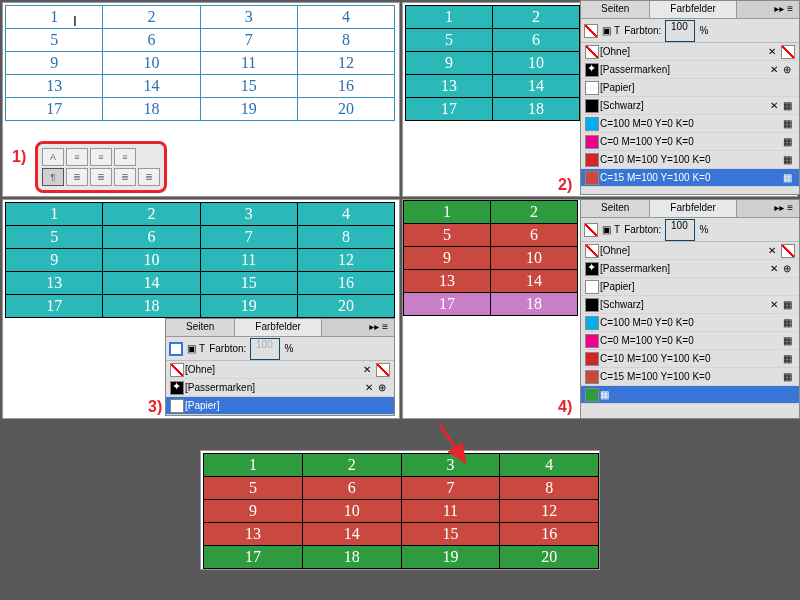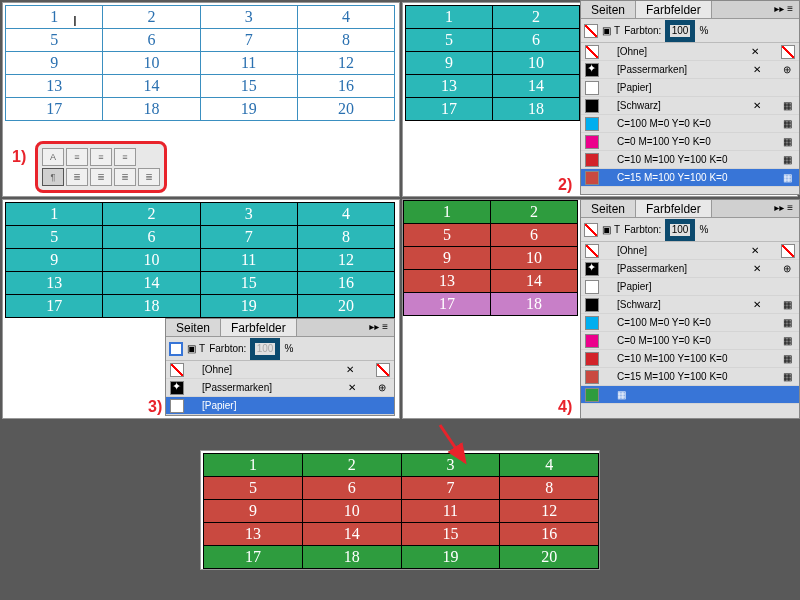--- a/index.html
+++ b/index.html
@@ -21,30 +21,30 @@
 .toolbar { position: absolute; left: 32px; top: 138px; border: 3px solid #e8232b; border-radius: 8px; padding: 4px; background: #e8e8e8; }
 .tb-row { display: flex; gap: 2px; }
 .tb-btn { width: 22px; height: 18px; background: #f0f0f0; border: 1px solid #999; display: flex; align-items: center; justify-content: center; font-size: 9px; color: #666; }
 .tb-btn.sel { background: #d0d0d0; border: 1px solid #555; }
 .label { position: absolute; color: #e8232b; font-weight: bold; font-size: 16px; }
 .panel { position: absolute; background: #e0e0e0; border: 1px solid #888; font-size: 10px; }
 .p2 { right: 0; top: 0; width: 220px; height: 195px; }
 .p3 { left: 165px; top: 318px; width: 230px; height: 98px; }
 .p4 { right: 0; top: 199px; width: 220px; height: 220px; }
 .ptabs { display: flex; background: #d0d0d0; height: 18px; border-bottom: 1px solid #999; }
-.ptab { padding: 2px 10px; border-right: 1px solid #999; background: #d8d8d8; font-size: 12px; }
+.ptab { padding: 2px 20px; border-right: 1px solid #999; background: #d8d8d8; font-size: 10px; }
 .ptab.act { background: #e8e8e8; }
 .pmenu { margin-left: auto; padding: 2px 6px; }
-.prow { display: flex; align-items: center; height: 18px; padding: 0 4px; gap: 18px; border-bottom: 1px solid #d4d4d4; }
+.prow { display: flex; align-items: center; height: 18px; padding: 0 4px; gap: 1px; border-bottom: 1px solid #d4d4d4; }
 .prow.sel { background: #3875d7; color: #fff; }
 .swatch { width: 14px; height: 14px; border: 1px solid #888; flex-shrink: 0; }
 .swname { flex: 1; overflow: hidden; white-space: nowrap; }
 .picon { width: 12px; height: 12px; flex-shrink: 0; display: inline-block; }
 .ptop { display: flex; align-items: center; gap: 4px; padding: 3px; height: 24px; border-bottom: 1px solid #bbb; }
-.farbton-in { width: 30px; height: 22px; border: 5px solid #0c4a6e; text-align: right; padding-right: 2px; font-size: 10px; }
+.farbton-in { width: 30px; height: 22px; border: 1px solid #0c4a6e; text-align: center; padding-right: 2px; font-size: 10px; }
 .none-sw { background: #fff; position: relative; }
 .none-sw::after { content: ""; position: absolute; left: 0; top: 0; right: 0; bottom: 0; background: linear-gradient(to top right, transparent 45%, red 45%, red 55%, transparent 55%); }
 .reg-sw { background: #000; position: relative; }
 .reg-sw::after { content: "✦"; color: #fff; position: absolute; left: 1px; top: -2px; font-size: 11px; }
 .arrow { position: absolute; left: 435px; top: 420px; width: 40px; height: 50px; pointer-events: none; }
 .cursor { position: absolute; left: 70px; top: 10px; font-size: 14px; color: #000; }
 </style>
 </head>
 <body>
 

